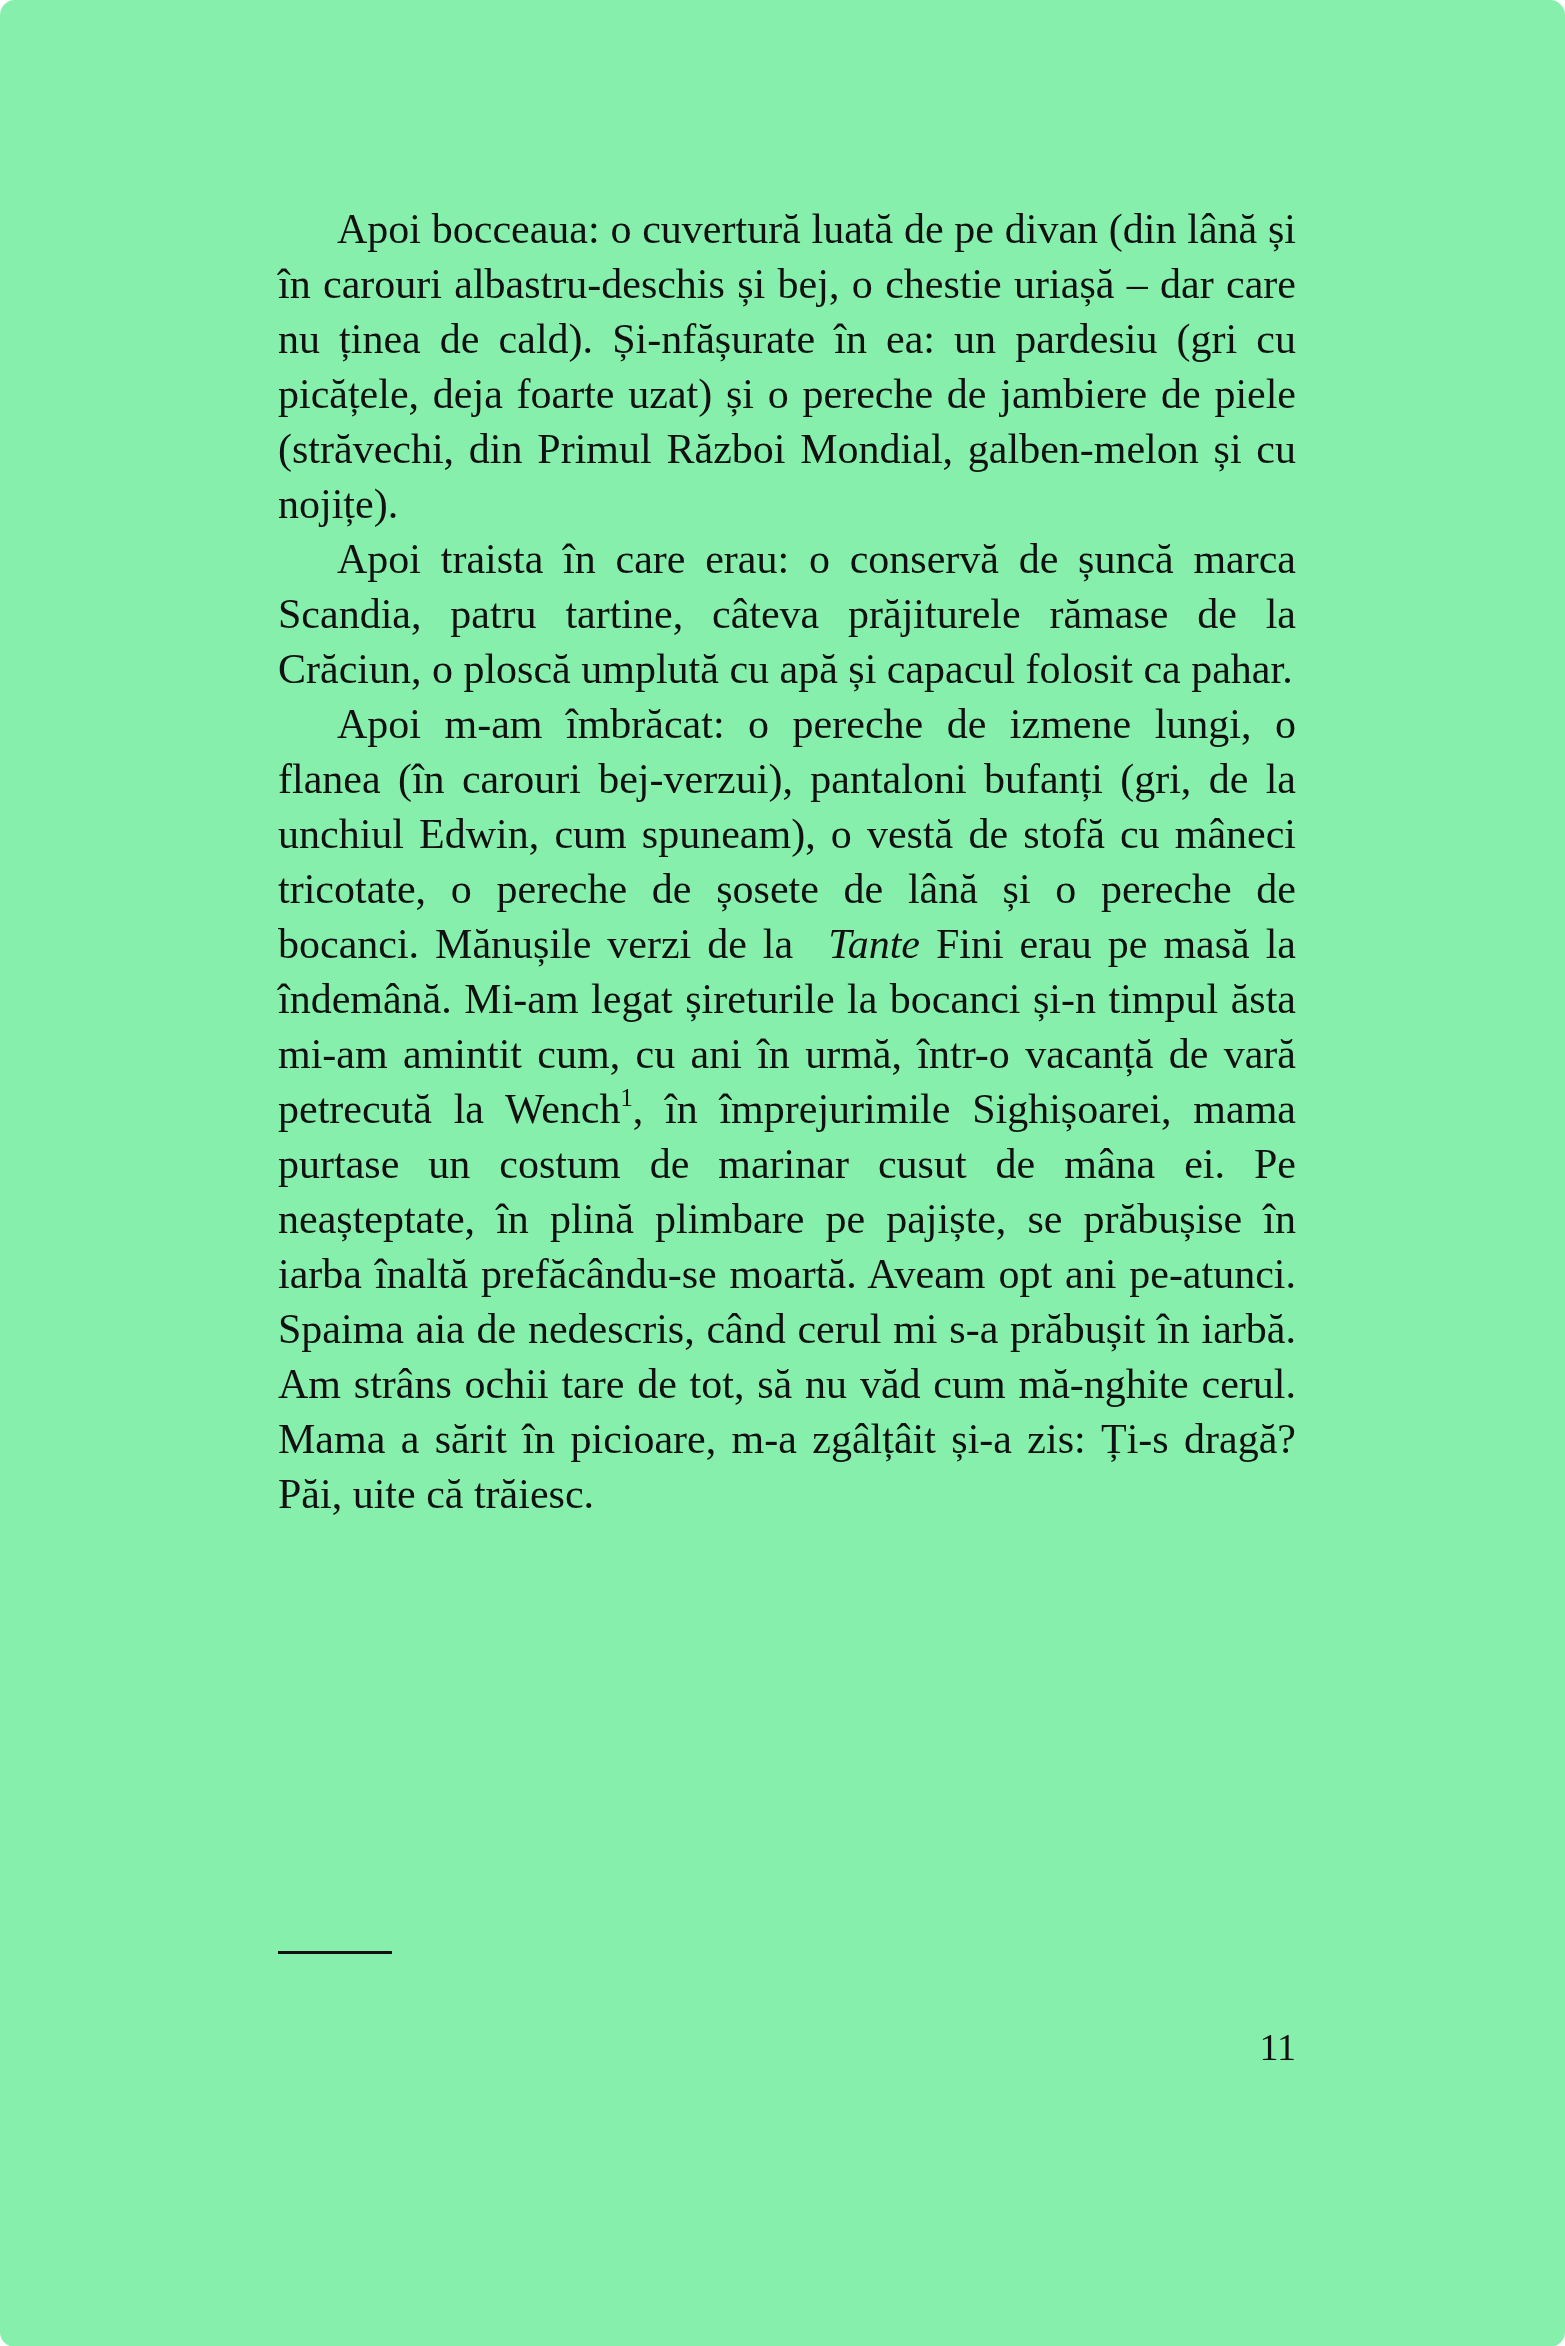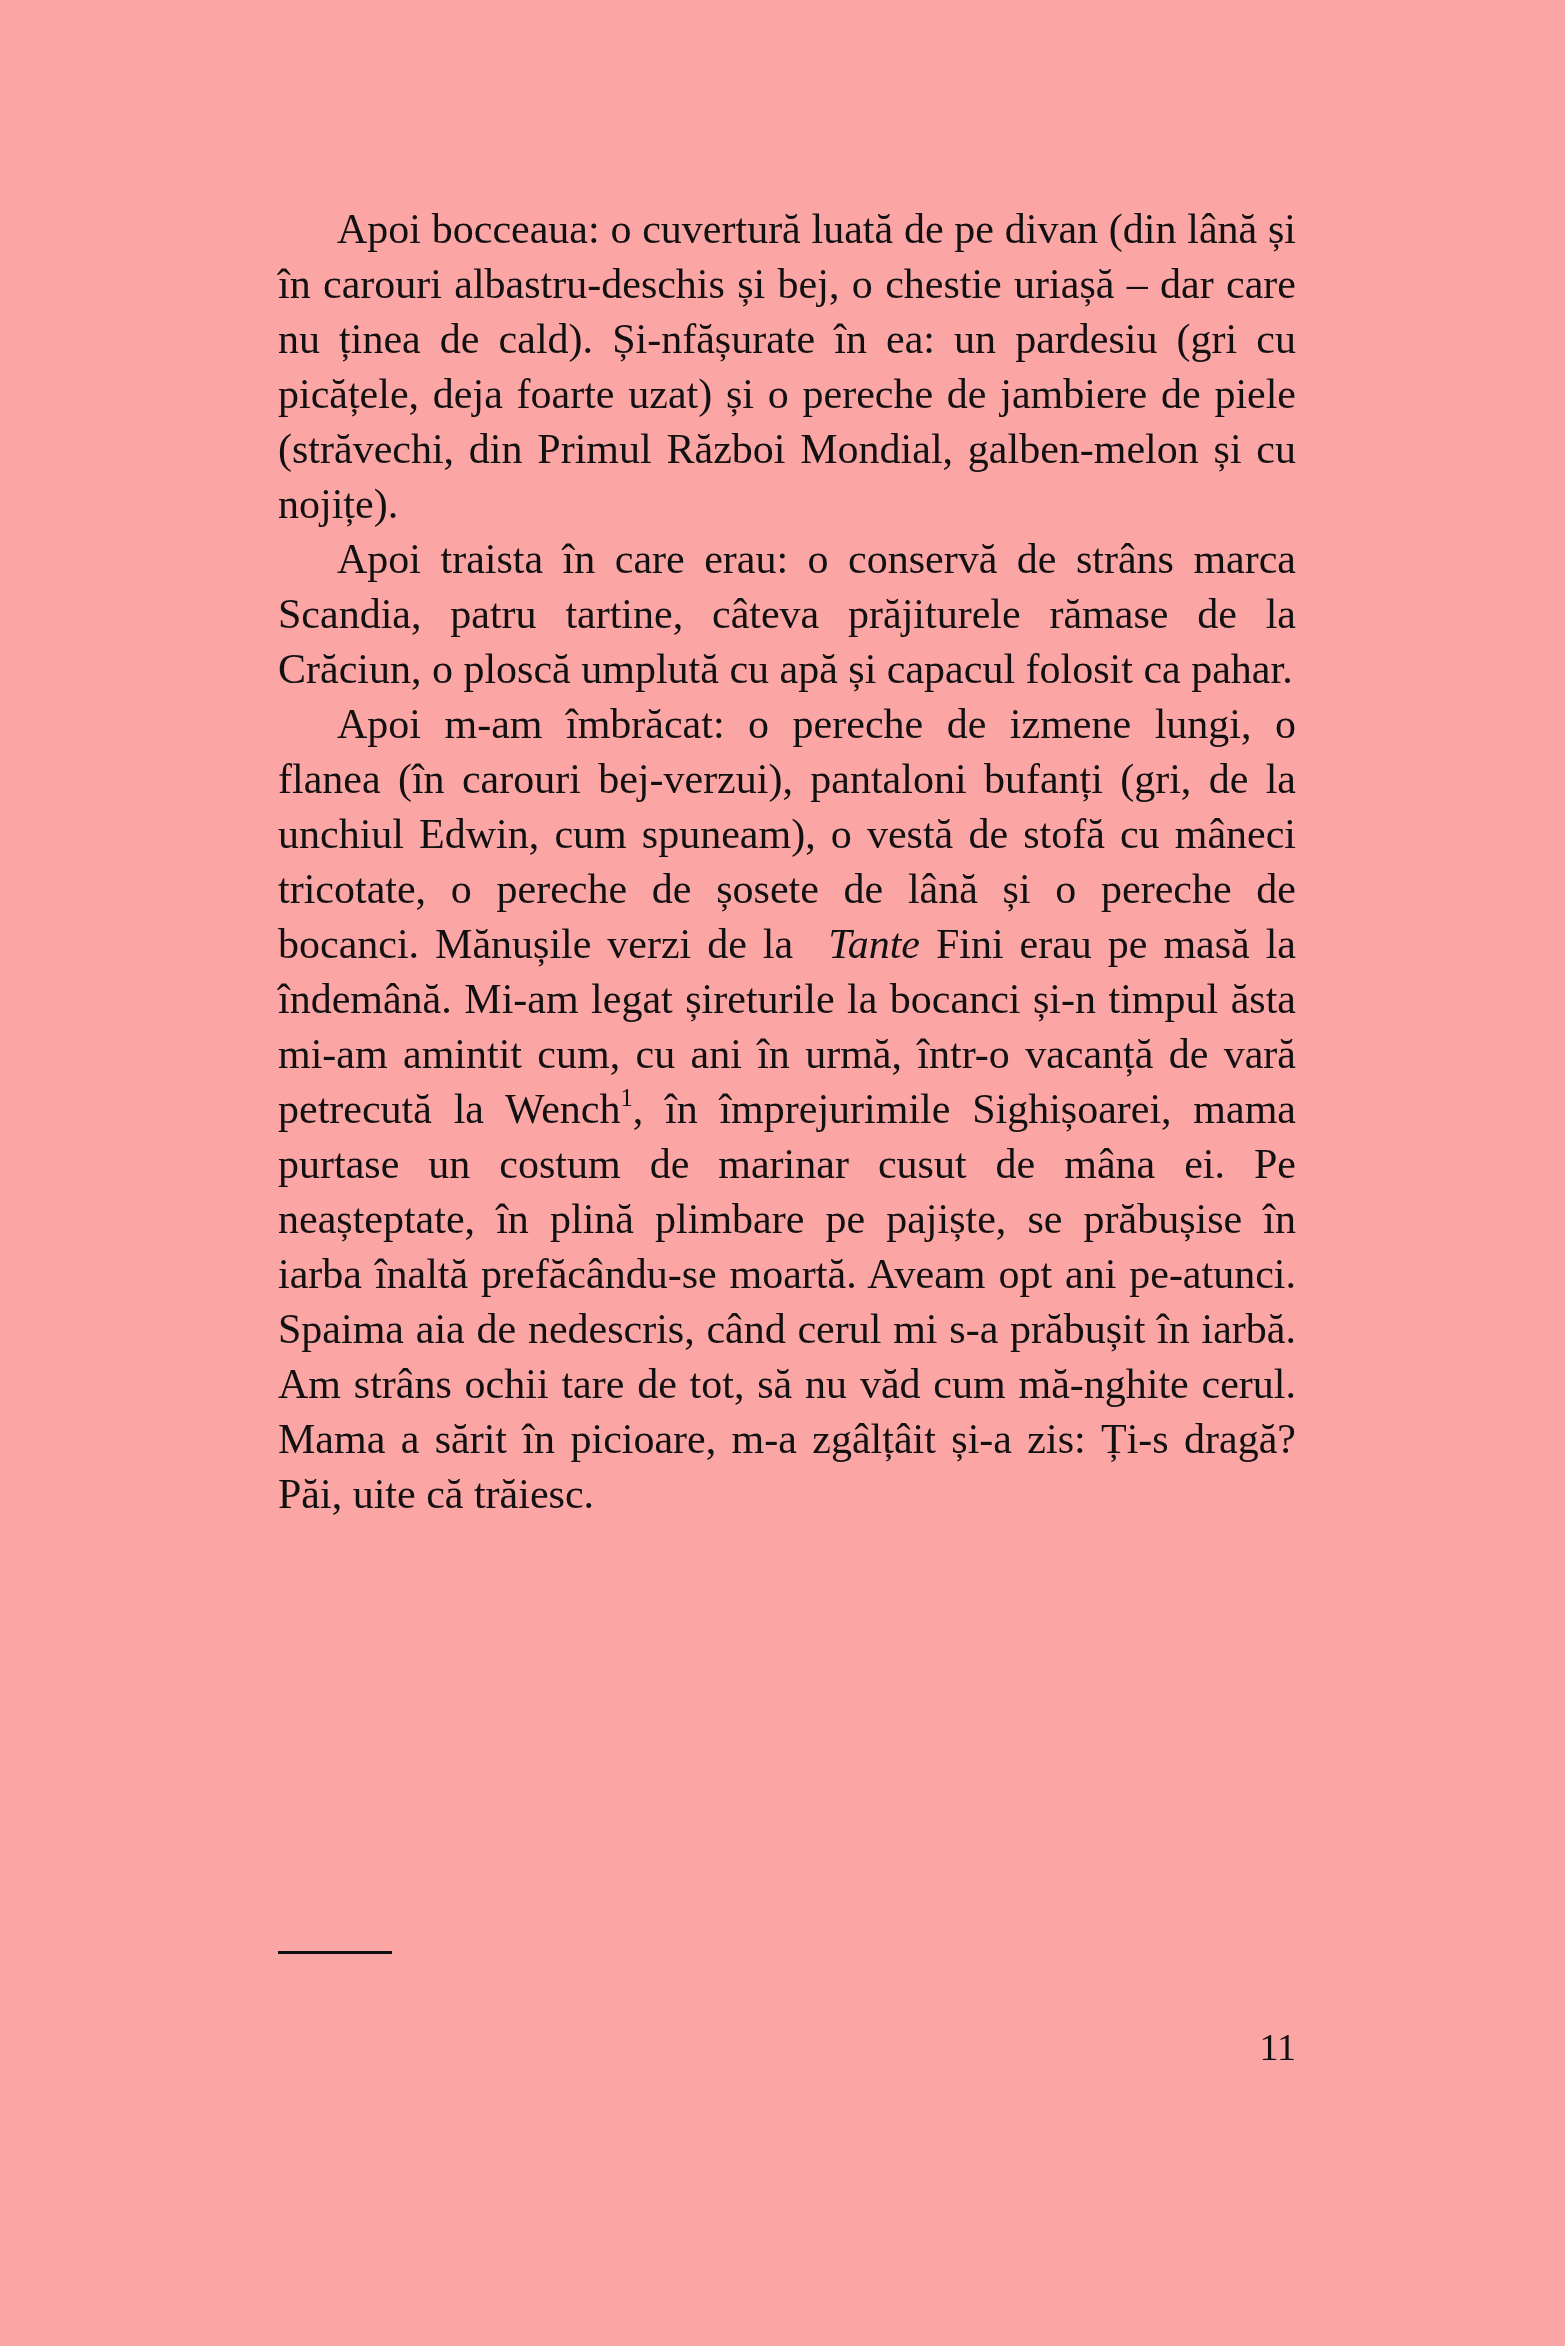--- a/index.html
+++ b/index.html
@@ -13,21 +13,22 @@
       position: relative;
       overflow: hidden;
       color: #111111;
       font-family: "Liberation Serif", "DejaVu Serif", serif;
     }
     .page {
       position: absolute;
       left: 0; top: 0;
       width: 1565px;
       height: 2347px;
-      background: #fca5a5;
+      background: #86efac;
+      border-radius: 15px;
     }
     .text-block {
       position: absolute;
       left: 278px;
       top: 202px;
       width: 1018px;
       font-size: 42px;
       line-height: 55px;
       text-align: justify;
       hyphens: none;
@@ -70,21 +71,21 @@
       margin-left: 23px;
     }
   </style>
 </head>
 <body>
 
 <div class="page">
 
   <div class="text-block">
     <p>Apoi bocceaua: o cuvertură luată de pe divan (din lână și în carouri albastru-deschis și bej, o chestie uriașă – dar care nu ținea de cald). Și-nfășurate în ea: un pardesiu (gri cu picățele, deja foarte uzat) și o pereche de jambiere de piele (străvechi, din Primul Război Mondial, galben-melon și cu nojițe).</p>
-    <p>Apoi traista în care erau: o conservă de strâns marca Scandia, patru tartine, câteva prăjiturele rămase de la Crăciun, o ploscă umplută cu apă și capacul folosit ca pahar.</p>
+    <p>Apoi traista în care erau: o conservă de șuncă marca Scandia, patru tartine, câteva prăjiturele rămase de la Crăciun, o ploscă umplută cu apă și capacul folosit ca pahar.</p>
     <p><span>Apoi m-am îmbrăcat: o pereche de izmene lungi, o flanea (în carouri bej-verzui), pantaloni bufanți (gri, de la unchiul Edwin, cum spuneam), o vestă de stofă cu mâneci tricotate, o pereche de șosete de lână și o pereche de bocanci. Mănușile verzi de la </span><span class="ital">Tante</span><span> Fini erau pe masă la îndemână. Mi-am legat șireturile la bocanci și-n timpul ăsta mi-am amintit cum, cu ani în urmă, într-o vacanță de vară petrecută la Wench</span><sup>1</sup><span>, în împrejurimile Sighișoarei, mama purtase un costum de marinar cusut de mâna ei. Pe neașteptate, în plină plimbare pe pajiște, se prăbușise în iarba înaltă prefăcându-se moartă. Aveam opt ani pe-atunci. Spaima aia de nedescris, când cerul mi s-a prăbușit în iarbă. Am strâns ochii tare de tot, să nu văd cum mă-nghite cerul. Mama a sărit în picioare, m-a zgâlțâit și-a zis: Ți-s dragă? Păi, uite că trăiesc.</span></p>
   </div>
 
   <div class="footnote-rule"></div>
 
 
   <div class="page-number">11</div>
 
 </div>
 

